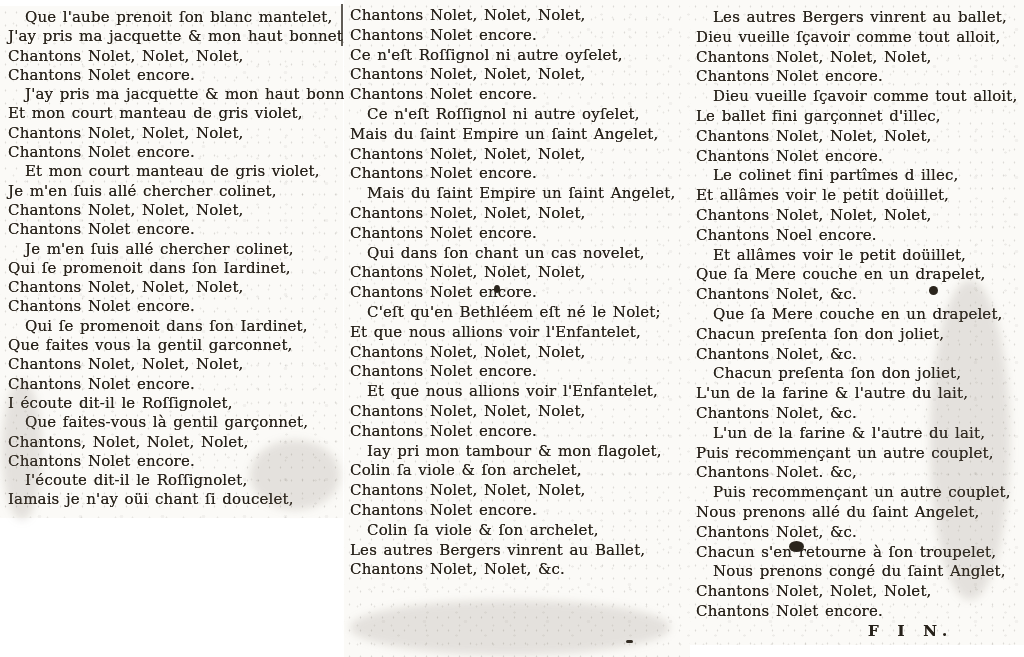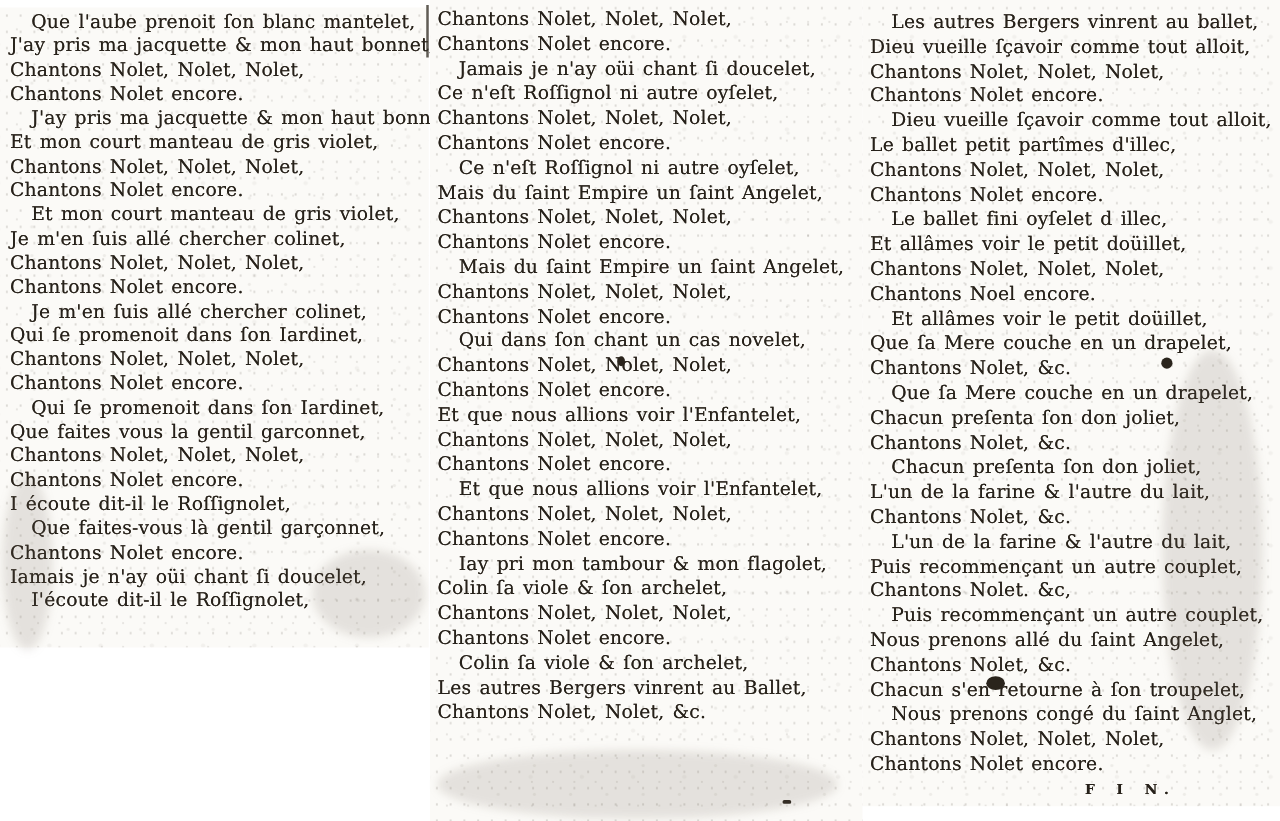--- a/index.html
+++ b/index.html
@@ -35,21 +35,21 @@
     color:#26211a;
     text-shadow:0 0 .45px rgba(48,38,26,.75);
   }
   #col-0 .line{line-height:19.3px;}
   #col-1 .line{line-height:19.8px;}
   #col-2 .line{line-height:19.8px;}
   .indent{padding-left:17px;}
   .fin{
     padding-left:172px;
     letter-spacing:6px;
-    font-size:11px;
+    font-size:15px;
     font-weight:bold;
   }
   .rule{
     position:absolute;
     left:341px;top:4px;
     width:2px;height:42px;
     background:#3a342c;
     opacity:.8;
   }
   .blot{
@@ -85,65 +85,66 @@
       <div class="line indent">Je m'en ſuis allé chercher colinet,</div>
       <div class="line">Qui ſe promenoit dans ſon Iardinet,</div>
       <div class="line">Chantons Nolet, Nolet, Nolet,</div>
       <div class="line">Chantons Nolet encore.</div>
       <div class="line indent">Qui ſe promenoit dans ſon Iardinet,</div>
       <div class="line">Que faites vous la gentil garconnet,</div>
       <div class="line">Chantons Nolet, Nolet, Nolet,</div>
       <div class="line">Chantons Nolet encore.</div>
       <div class="line">I écoute dit-il le Roſſignolet,</div>
       <div class="line indent">Que faites-vous là gentil garçonnet,</div>
+      <div class="line">Chantons, Nolet, Nolet, Nolet,</div>
       <div class="line">Chantons Nolet encore.</div>
+      <div class="line indent">I'écoute dit-il le Roſſignolet,</div>
       <div class="line">Iamais je n'ay oüi chant ſi doucelet,</div>
-      <div class="line indent">I'écoute dit-il le Roſſignolet,</div>
     </div>
   <div class="col" id="col-1" style="left:344px;top:0px; width:346px; height:657px; padding:6px 4px 0 6px;">
       <div class="line">Chantons Nolet, Nolet, Nolet,</div>
       <div class="line">Chantons Nolet encore.</div>
-      <div class="line indent">Jamais je n'ay oüi chant ſi doucelet,</div>
       <div class="line">Ce n'eſt Roſſignol ni autre oyſelet,</div>
       <div class="line">Chantons Nolet, Nolet, Nolet,</div>
       <div class="line">Chantons Nolet encore.</div>
       <div class="line indent">Ce n'eſt Roſſignol ni autre oyſelet,</div>
       <div class="line">Mais du ſaint Empire un ſaint Angelet,</div>
       <div class="line">Chantons Nolet, Nolet, Nolet,</div>
       <div class="line">Chantons Nolet encore.</div>
       <div class="line indent">Mais du ſaint Empire un ſaint Angelet,</div>
       <div class="line">Chantons Nolet, Nolet, Nolet,</div>
       <div class="line">Chantons Nolet encore.</div>
       <div class="line indent">Qui dans ſon chant un cas novelet,</div>
       <div class="line">Chantons Nolet, Nolet, Nolet,</div>
       <div class="line">Chantons Nolet encore.</div>
+      <div class="line indent">C'eſt qu'en Bethléem eſt né le Nolet;</div>
       <div class="line">Et que nous allions voir l'Enfantelet,</div>
       <div class="line">Chantons Nolet, Nolet, Nolet,</div>
       <div class="line">Chantons Nolet encore.</div>
       <div class="line indent">Et que nous allions voir l'Enfantelet,</div>
       <div class="line">Chantons Nolet, Nolet, Nolet,</div>
       <div class="line">Chantons Nolet encore.</div>
       <div class="line indent">Iay pri mon tambour &amp; mon flagolet,</div>
       <div class="line">Colin ſa viole &amp; ſon archelet,</div>
       <div class="line">Chantons Nolet, Nolet, Nolet,</div>
       <div class="line">Chantons Nolet encore.</div>
       <div class="line indent">Colin ſa viole &amp; ſon archelet,</div>
       <div class="line">Les autres Bergers vinrent au Ballet,</div>
       <div class="line">Chantons Nolet, Nolet, &amp;c.</div>
     </div>
   <div class="col" id="col-2" style="left:690px;top:0px; width:334px; height:645px; padding:8px 4px 0 6px;">
       <div class="line indent">Les autres Bergers vinrent au ballet,</div>
       <div class="line">Dieu vueille ſçavoir comme tout alloit,</div>
       <div class="line">Chantons Nolet, Nolet, Nolet,</div>
       <div class="line">Chantons Nolet encore.</div>
       <div class="line indent">Dieu vueille ſçavoir comme tout alloit,</div>
-      <div class="line">Le ballet petit partîmes d'illec,</div>
+      <div class="line">Le ballet fini garçonnet d'illec,</div>
       <div class="line">Chantons Nolet, Nolet, Nolet,</div>
       <div class="line">Chantons Nolet encore.</div>
-      <div class="line indent">Le ballet fini oyſelet d illec,</div>
+      <div class="line indent">Le colinet fini partîmes d illec,</div>
       <div class="line">Et allâmes voir le petit doüillet,</div>
       <div class="line">Chantons Nolet, Nolet, Nolet,</div>
       <div class="line">Chantons Noel encore.</div>
       <div class="line indent">Et allâmes voir le petit doüillet,</div>
       <div class="line">Que ſa Mere couche en un drapelet,</div>
       <div class="line">Chantons Nolet, &amp;c.</div>
       <div class="line indent">Que ſa Mere couche en un drapelet,</div>
       <div class="line">Chacun preſenta ſon don joliet,</div>
       <div class="line">Chantons Nolet, &amp;c.</div>
       <div class="line indent">Chacun preſenta ſon don joliet,</div>

